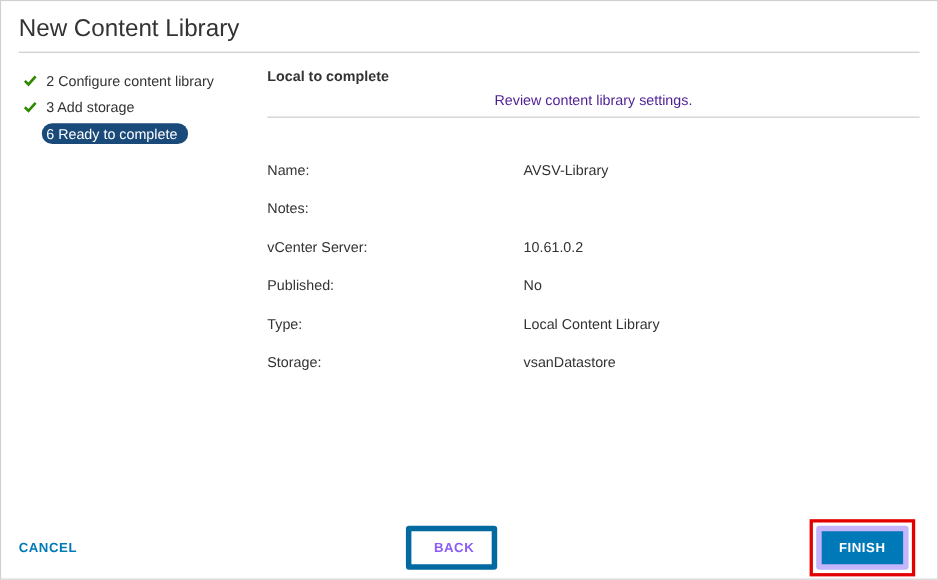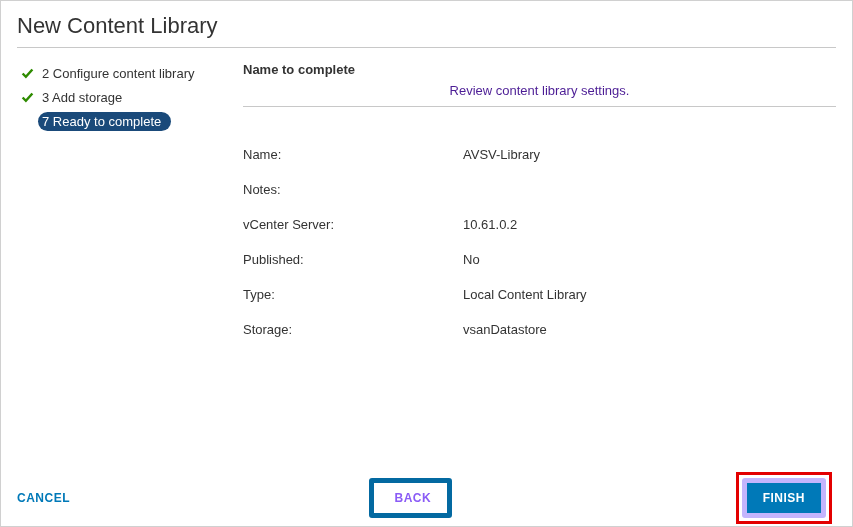--- a/index.html
+++ b/index.html
@@ -93,20 +93,21 @@
       text-align: center;
     }
     .section-divider {
       height: 1px;
       background: #c8c8c8;
       margin-bottom: 40px;
     }
     .detail-row {
       display: flex;
       margin-bottom: 20px;
+      gap: 13px;
     }
     .detail-label {
       width: 220px;
       font-size: 13px;
       color: #333;
     }
     .detail-value {
       font-size: 13px;
       color: #333;
     }
@@ -171,26 +172,26 @@
     <div class="wizard-step">
       <span class="check">
         <svg viewBox="0 0 16 16">
             <path fill="none" stroke="#2e8b00" stroke-width="3" d="M2 8 L6 12 L14 3"></path>
           </svg>
       </span>
       <span class="label">3 Add storage</span>
     </div>
     <div class="wizard-step active">
       <span class="check"></span>
-      <span class="label">7 Ready to complete</span>
+      <span class="label">6 Ready to complete</span>
     </div>
   </div>
 
   <div class="content-pane">
-    <div class="section-heading">Name to complete</div>
+    <div class="section-heading">Local to complete</div>
     <div class="section-subheading">Review content library settings.</div>
     <div class="section-divider"></div>
 
     <div class="detail-row">
       <div class="detail-label">Name:</div>
       <div class="detail-value">AVSV-Library</div>
     </div>
     <div class="detail-row">
       <div class="detail-label">Notes:</div>
       <div class="detail-value"></div>

